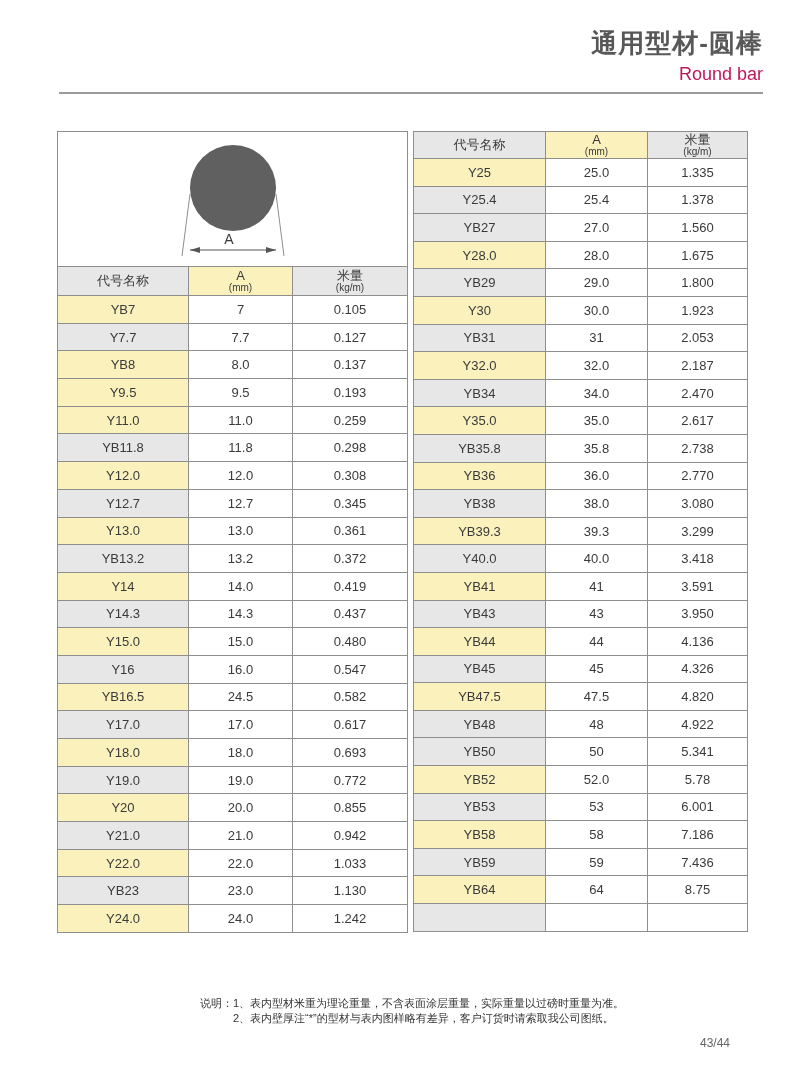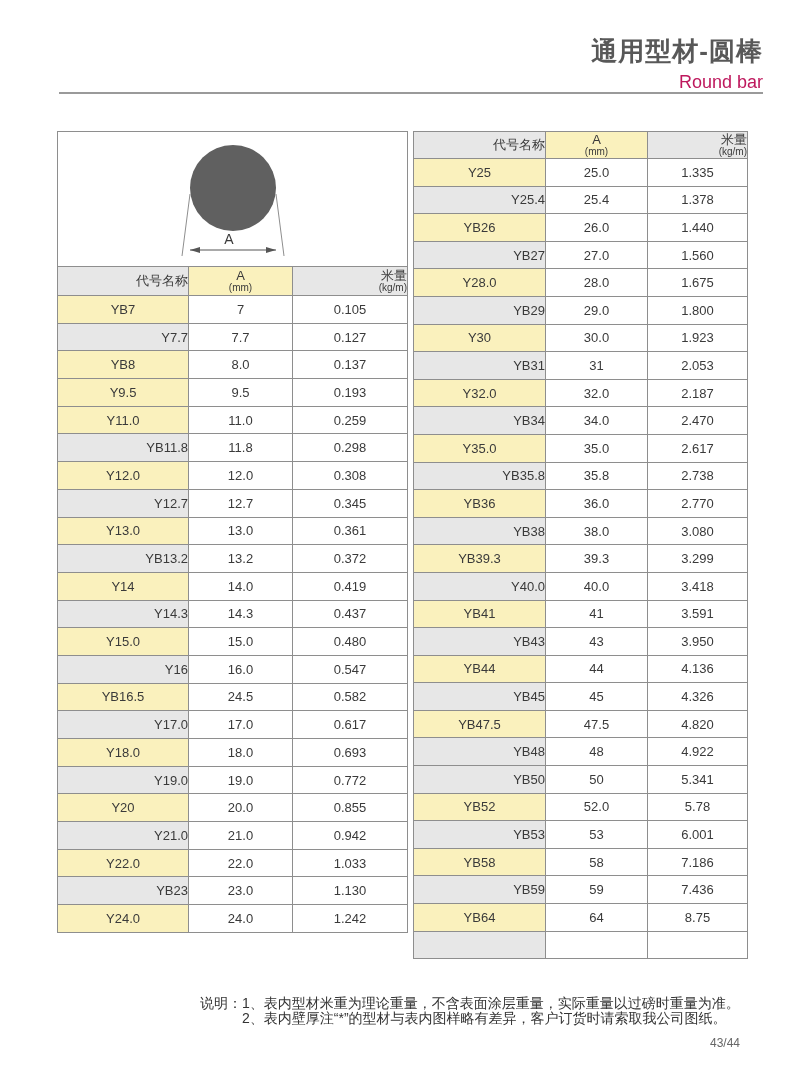--- a/index.html
+++ b/index.html
@@ -7,21 +7,21 @@
   .page {
     position:relative;
     width:800px; height:1085px;
     background:#ffffff;
     font-family:"Liberation Sans", sans-serif;
     color:#3a3a3a;
     overflow:hidden;
   }
 
   
-  .header { position:absolute; top:34px; left:59px; width:704px; text-align:right; }
+  .header { position:absolute; top:26px; left:59px; width:704px; text-align:right; }
   .title-zh { font-size:26px; font-weight:bold; color:#585858; letter-spacing:1px; }
   .title-en { font-size:18px; color:#be185d; margin-top:3px; }
   .header-rule { position:absolute; top:92px; left:59px; width:704px; height:2px; background:#9a9a9a; }
 
   
   table { border-collapse:collapse; table-layout:fixed; }
   td, th { border:1px solid #8e8e8e; text-align:center; vertical-align:middle;
            font-size:13px; font-weight:normal; color:#3a3a3a; overflow:hidden; }
 
   .t-left  { position:absolute; top:131px; left:57px;  width:350px; }
@@ -30,30 +30,30 @@
   .t-left  col.c-name { width:131px; } .t-left  col.c-a { width:104px; } .t-left  col.c-w { width:115px; }
   .t-right col.c-name { width:132px; } .t-right col.c-a { width:102px; } .t-right col.c-w { width:100px; }
 
   .diagram-cell { height:133px; background:#ffffff; padding:0; }
   .t-left  th { height:29px; }
   .t-right th { height:27px; }
   .t-left  td { height:27.7px; }
   .t-right td { height:27.6px; }
 
   .bg-yellow { background:#faf1bd; }
-  .bg-gray   { background:#e7e7e7;text-align:right; }
+  .bg-gray   { background:#e7e7e7; }
   .hdr-sub { display:block; font-size:10px; line-height:10px; color:#3a3a3a; }
   .hdr-main { display:block; font-size:13px; line-height:14px; }
 
   
-  .notes { position:absolute; top:996px; left:200px; font-size:14px; color:#333333;
+  .notes { position:absolute; top:996px; left:200px; font-size:11px; color:#333333;
            line-height:15px; display:flex; }
   .notes-label { white-space:pre; }
   .page-num { position:absolute; top:1036px; left:700px; width:50px;
-              font-size:12px; color:#666666; text-align:center; }
+              font-size:12px; color:#666666; text-align:left; }
 </style>
 </head>
 <body>
 
 <div class="page">
 
   <div class="header">
     <div class="title-zh">通用型材-圆棒</div>
     <div class="title-en">Round bar</div>
   </div>
@@ -238,25 +238,20 @@
           <td class="bg-yellow">Y25</td>
           <td>25.0</td>
           <td>1.335</td>
         </tr>
         <tr>
           <td class="bg-gray">Y25.4</td>
           <td>25.4</td>
           <td>1.378</td>
         </tr>
         <tr>
-          <td class="bg-yellow">YB26</td>
-          <td>26.0</td>
-          <td>1.440</td>
-        </tr>
-        <tr>
           <td class="bg-gray">YB27</td>
           <td>27.0</td>
           <td>1.560</td>
         </tr>
         <tr>
           <td class="bg-yellow">Y28.0</td>
           <td>28.0</td>
           <td>1.675</td>
         </tr>
         <tr>

